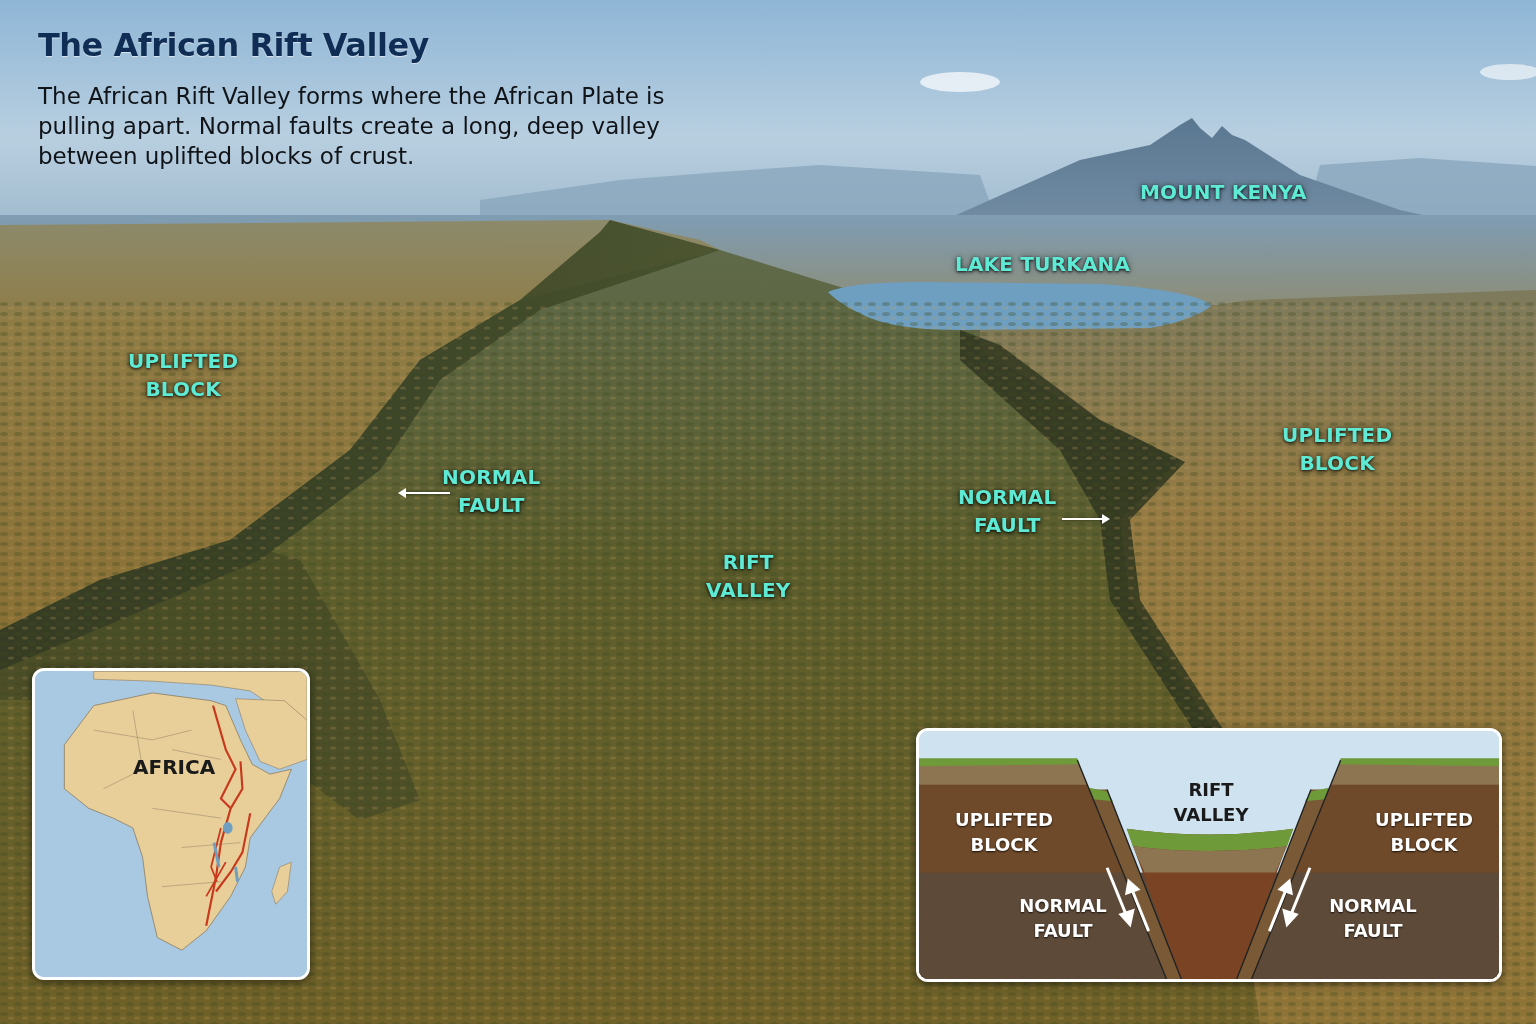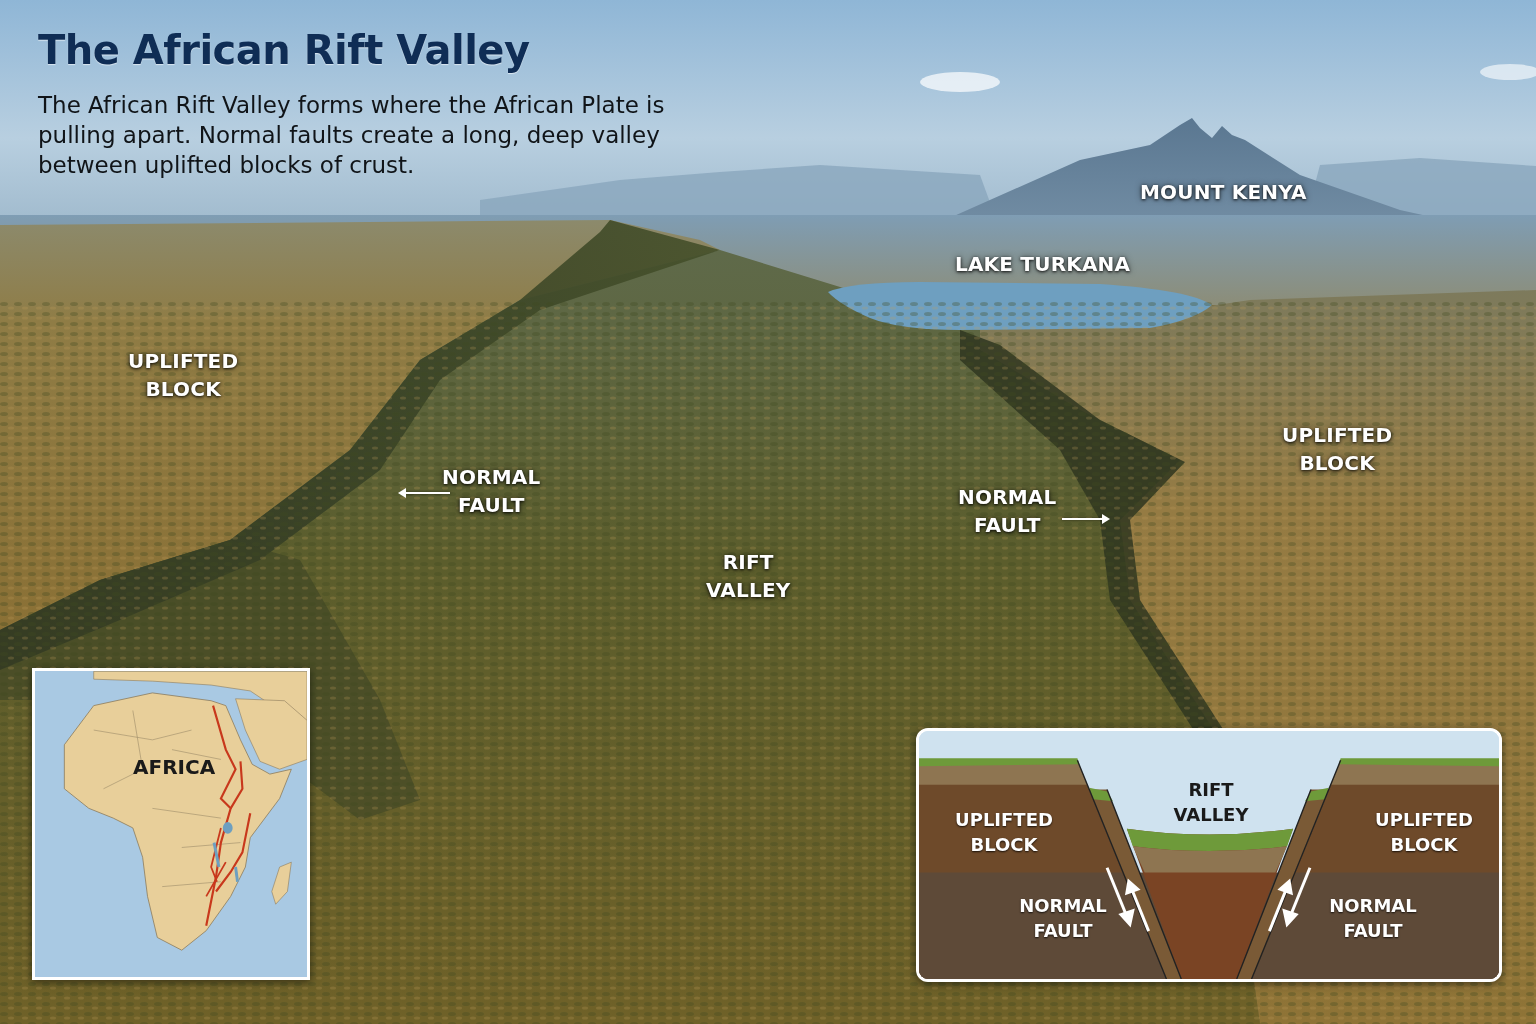--- a/index.html
+++ b/index.html
@@ -3,33 +3,33 @@
 <meta charset="utf-8">
 <style>
   * { box-sizing: border-box; margin: 0; padding: 0; }
   html, body { width: 1536px; height: 1024px; overflow: hidden; }
   body { position: relative; font-family: "Liberation Sans", "DejaVu Sans", sans-serif; background: #7a6a3a; }
 
   .scene { position: absolute; inset: 0; overflow: hidden; }
   .scene svg.bg { position: absolute; inset: 0; width: 1536px; height: 1024px; }
 
   .title-block { position: absolute; left: 38px; top: 28px; width: 720px; }
-  .title { font-family: "DejaVu Sans", sans-serif; font-weight: bold; font-size: 40px; color: #0f2d55; letter-spacing: -0.5px; line-height: 1.1;
+  .title { font-family: "DejaVu Sans", sans-serif; font-weight: bold; font-size: 32px; color: #0f2d55; letter-spacing: -0.5px; line-height: 1.1;
            text-shadow: 0 1px 1px rgba(255,255,255,0.6); }
   .subtitle { margin-top: 18px; font-family: "DejaVu Sans", sans-serif; font-size: 23px; line-height: 30px; color: #101418; width: 700px; }
 
-  .label { position: absolute; color: #ffffff; font-family: "DejaVu Sans", sans-serif; font-weight: bold; font-size: 20px;
+  .label { position: absolute; color: #5eead4; font-family: "DejaVu Sans", sans-serif; font-weight: bold; font-size: 20px;
            text-align: center; line-height: 28px; text-shadow: 0 1px 3px rgba(0,0,0,0.85), 0 0 6px rgba(0,0,0,0.5); letter-spacing: 0.2px; }
   .label span { display: block; }
 
   .arrow { position: absolute; height: 2px; background: #fff; box-shadow: 0 0 3px rgba(0,0,0,0.6); }
   .arrow.left::before { content: ""; position: absolute; left: -6px; top: -4px; border-right: 8px solid #fff; border-top: 5px solid transparent; border-bottom: 5px solid transparent; }
   .arrow.right::after { content: ""; position: absolute; right: -6px; top: -4px; border-left: 8px solid #fff; border-top: 5px solid transparent; border-bottom: 5px solid transparent; }
 
-  .inset-map { position: absolute; left: 32px; top: 668px; width: 278px; height: 312px; border: 3px solid #fff; border-radius: 0; overflow: hidden;
+  .inset-map { position: absolute; left: 32px; top: 668px; width: 278px; height: 312px; border: 3px solid #fff; border-radius: 12px; overflow: hidden;
                background: #a9c9e3; box-shadow: 0 2px 8px rgba(0,0,0,0.5); }
   .inset-map svg { width: 100%; height: 100%; display: block; }
   .map-label { position: absolute; left: 98px; top: 84px; font-family: "DejaVu Sans", sans-serif; font-weight: bold; font-size: 20px; color: #1a1a1a; }
 
   .inset-section { position: absolute; left: 916px; top: 728px; width: 586px; height: 254px; border: 3px solid #fff; border-radius: 12px; overflow: hidden;
                    background: #cfe2ef; box-shadow: 0 2px 8px rgba(0,0,0,0.5); }
   .inset-section svg { position: absolute; inset: 0; width: 100%; height: 100%; }
   .sec-label { position: absolute; font-family: "DejaVu Sans", sans-serif; font-weight: bold; font-size: 18px; line-height: 25px; text-align: center; }
   .sec-label.white { color: #fff; text-shadow: 0 1px 2px rgba(0,0,0,0.8); }
   .sec-label.dark { color: #1a1a1a; }

